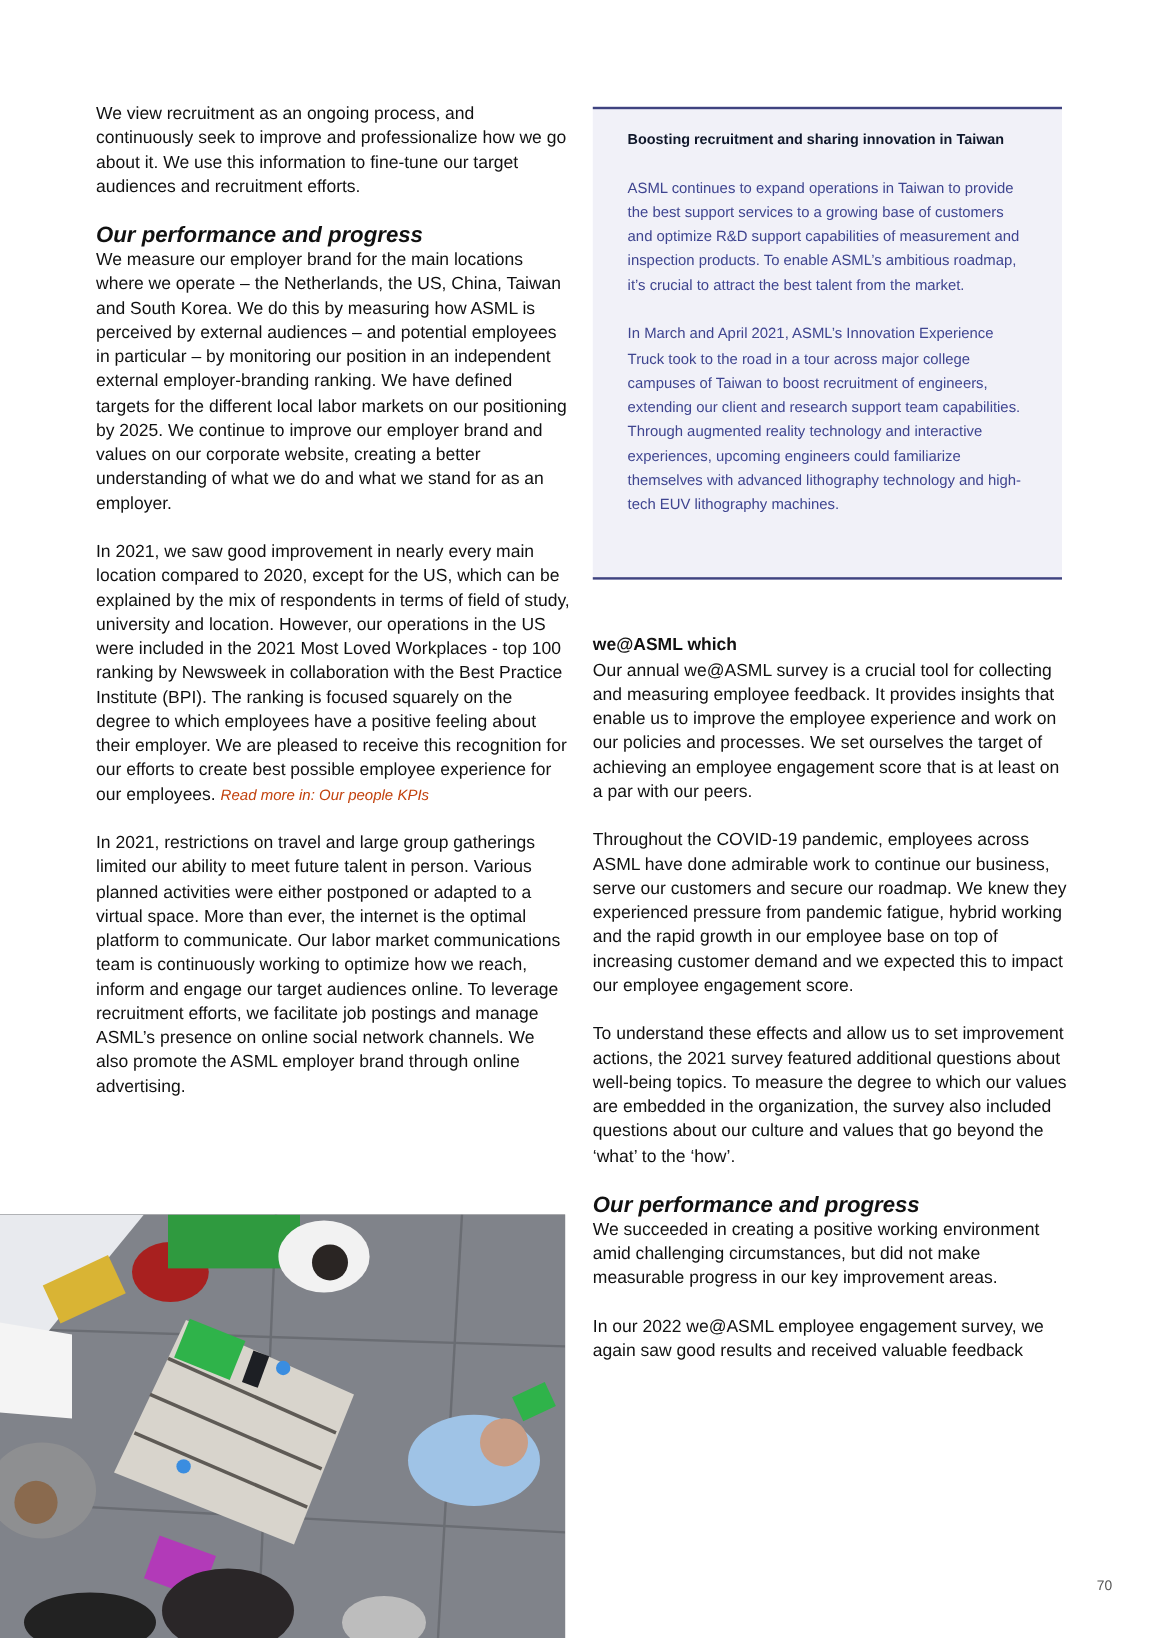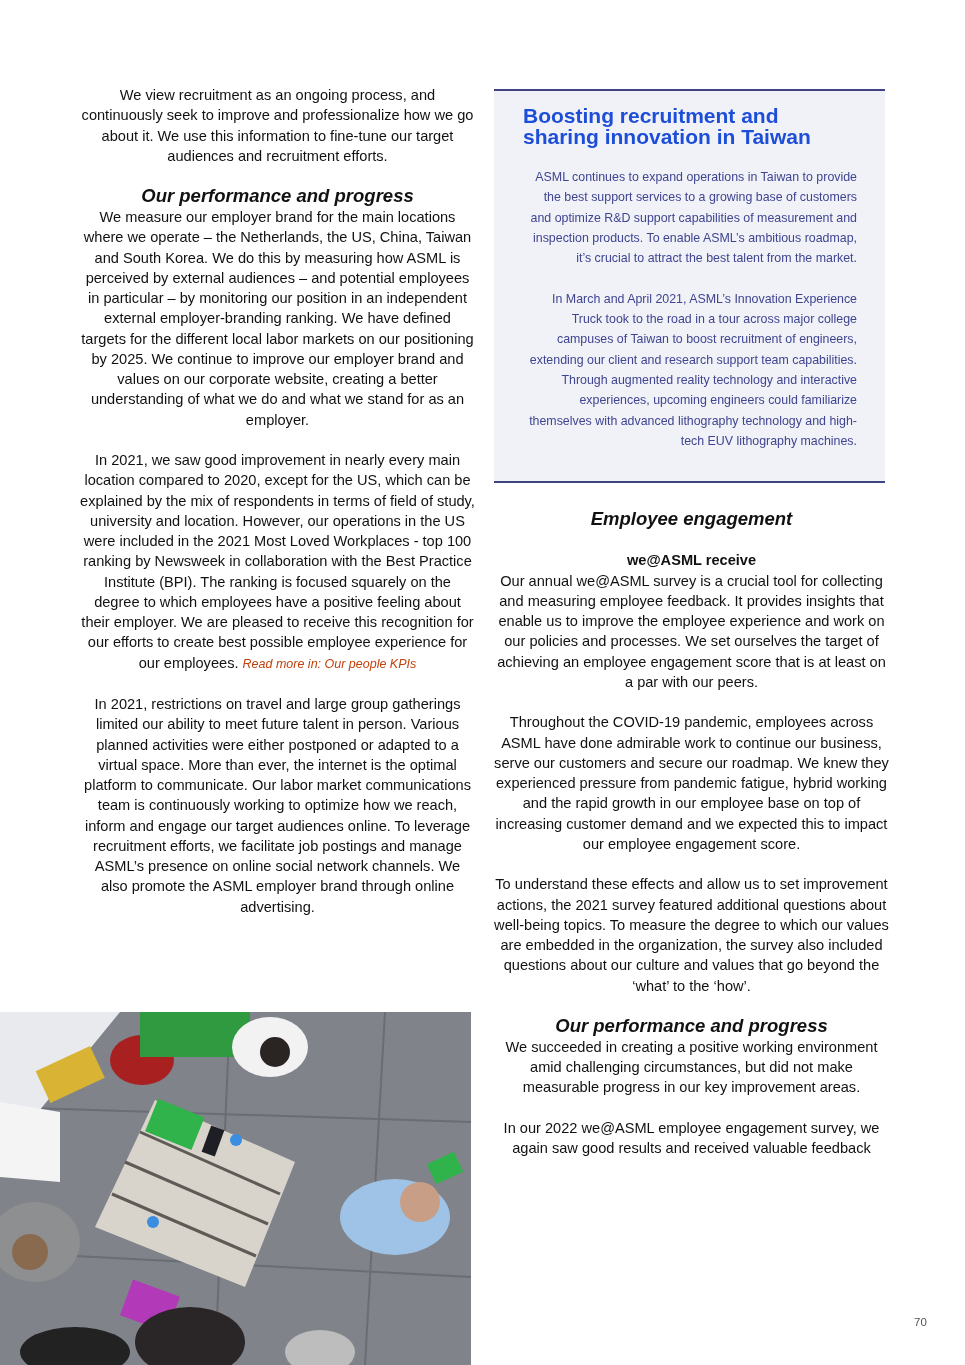--- a/index.html
+++ b/index.html
@@ -1,30 +1,30 @@
 <!DOCTYPE html>
 <html><head>
 <meta charset="utf-8">
 <style>
   html, body { margin: 0; padding: 0; background: #ffffff; }
   body { width: 965px; height: 1365px; position: relative; overflow: hidden;
          font-family: "Liberation Sans", sans-serif; color: #111111; }
-  .col { position: absolute; font-size: 14.6px; line-height: 20.25px; text-align: center; }
+  .col { position: absolute; font-size: 14.6px; line-height: 20.25px; }
   .left { left: 80px; top: 85px; width: 395px; }
   .right { left: 494px; top: 508px; width: 395px; }
   p { margin: 0; }
   .gap { height: 20.25px; }
   h2 { margin: 0; font-size: 18.5px; line-height: 22px; font-weight: bold; color: #111111; font-style: italic; }
   h3 { margin: 0; font-size: 14.6px; line-height: 20.25px; font-weight: bold; }
   .read-more { font-style: italic; color: #c2410c; font-size: 12.5px; }
   .sidebar { position: absolute; left: 494px; top: 89px; width: 391px; height: 394px;
              background: #f1f1f8; border-top: 2px solid #3f4380; border-bottom: 2px solid #3f4380;
              box-sizing: border-box; padding: 15px 28px 0 29px; color: #3a3f86; }
-  .sidebar h4 { margin: 0; font-size: 21px; line-height: 20.5px; font-weight: bold; color: #1d4ed8; }
-  .sidebar p { font-size: 12.4px; line-height: 20.3px; color: #3f4590; text-align: right; }
+  .sidebar h4 { margin: 0; font-size: 12px; line-height: 20.5px; font-weight: bold; color: #0f172a; }
+  .sidebar p { font-size: 12.4px; line-height: 20.3px; color: #3f4590; }
   .sidebar .sgap { height: 20.3px; }
   .photo { position: absolute; left: 0; top: 1012px; width: 471px; height: 353px; overflow: hidden;
            background: #7c7f84; }
   .page-num { position: absolute; left: 914px; top: 1316px; font-size: 11.5px; color: #555555; }
 </style>
 </head>
 <body>
 
 <div class="col left">
   <p>We view recruitment as an ongoing process, and continuously seek to improve and professionalize how we go about it. We use this information to fine-tune our target audiences and recruitment efforts.</p>
@@ -39,23 +39,22 @@
 
 <div class="sidebar">
   <h4>Boosting recruitment and sharing innovation in Taiwan</h4>
   <div style="height:20px"></div>
   <p>ASML continues to expand operations in Taiwan to provide the best support services to a growing base of customers and optimize R&amp;D support capabilities of measurement and inspection products. To enable ASML’s ambitious roadmap, it’s crucial to attract the best talent from the market.</p>
   <div class="sgap"></div>
   <p>In March and April 2021, ASML’s Innovation Experience Truck took to the road in a tour across major college campuses of Taiwan to boost recruitment of engineers, extending our client and research support team capabilities. Through augmented reality technology and interactive experiences, upcoming engineers could familiarize themselves with advanced lithography technology and high-tech EUV lithography machines.</p>
 </div>
 
 <div class="col right">
-  <h2>Employee engagement</h2>
   <div class="gap"></div>
-  <h3>we@ASML receive</h3>
+  <h3>we@ASML which</h3>
   <p>Our annual we@ASML survey is a crucial tool for collecting and measuring employee feedback. It provides insights that enable us to improve the employee experience and work on our policies and processes. We set ourselves the target of achieving an employee engagement score that is at least on a par with our peers.</p>
   <div class="gap"></div>
   <p>Throughout the COVID-19 pandemic, employees across ASML have done admirable work to continue our business, serve our customers and secure our roadmap. We knew they experienced pressure from pandemic fatigue, hybrid working and the rapid growth in our employee base on top of increasing customer demand and we expected this to impact our employee engagement score.</p>
   <div class="gap"></div>
   <p>To understand these effects and allow us to set improvement actions, the 2021 survey featured additional questions about well-being topics. To measure the degree to which our values are embedded in the organization, the survey also included questions about our culture and values that go beyond the ‘what’ to the ‘how’.</p>
   <div style="height:19px"></div>
   <h2>Our performance and progress</h2>
   <p>We succeeded in creating a positive working environment amid challenging circumstances, but did not make measurable progress in our key improvement areas.</p>
   <div class="gap"></div>
   <p>In our 2022 we@ASML employee engagement survey, we again saw good results and received valuable feedback</p>

